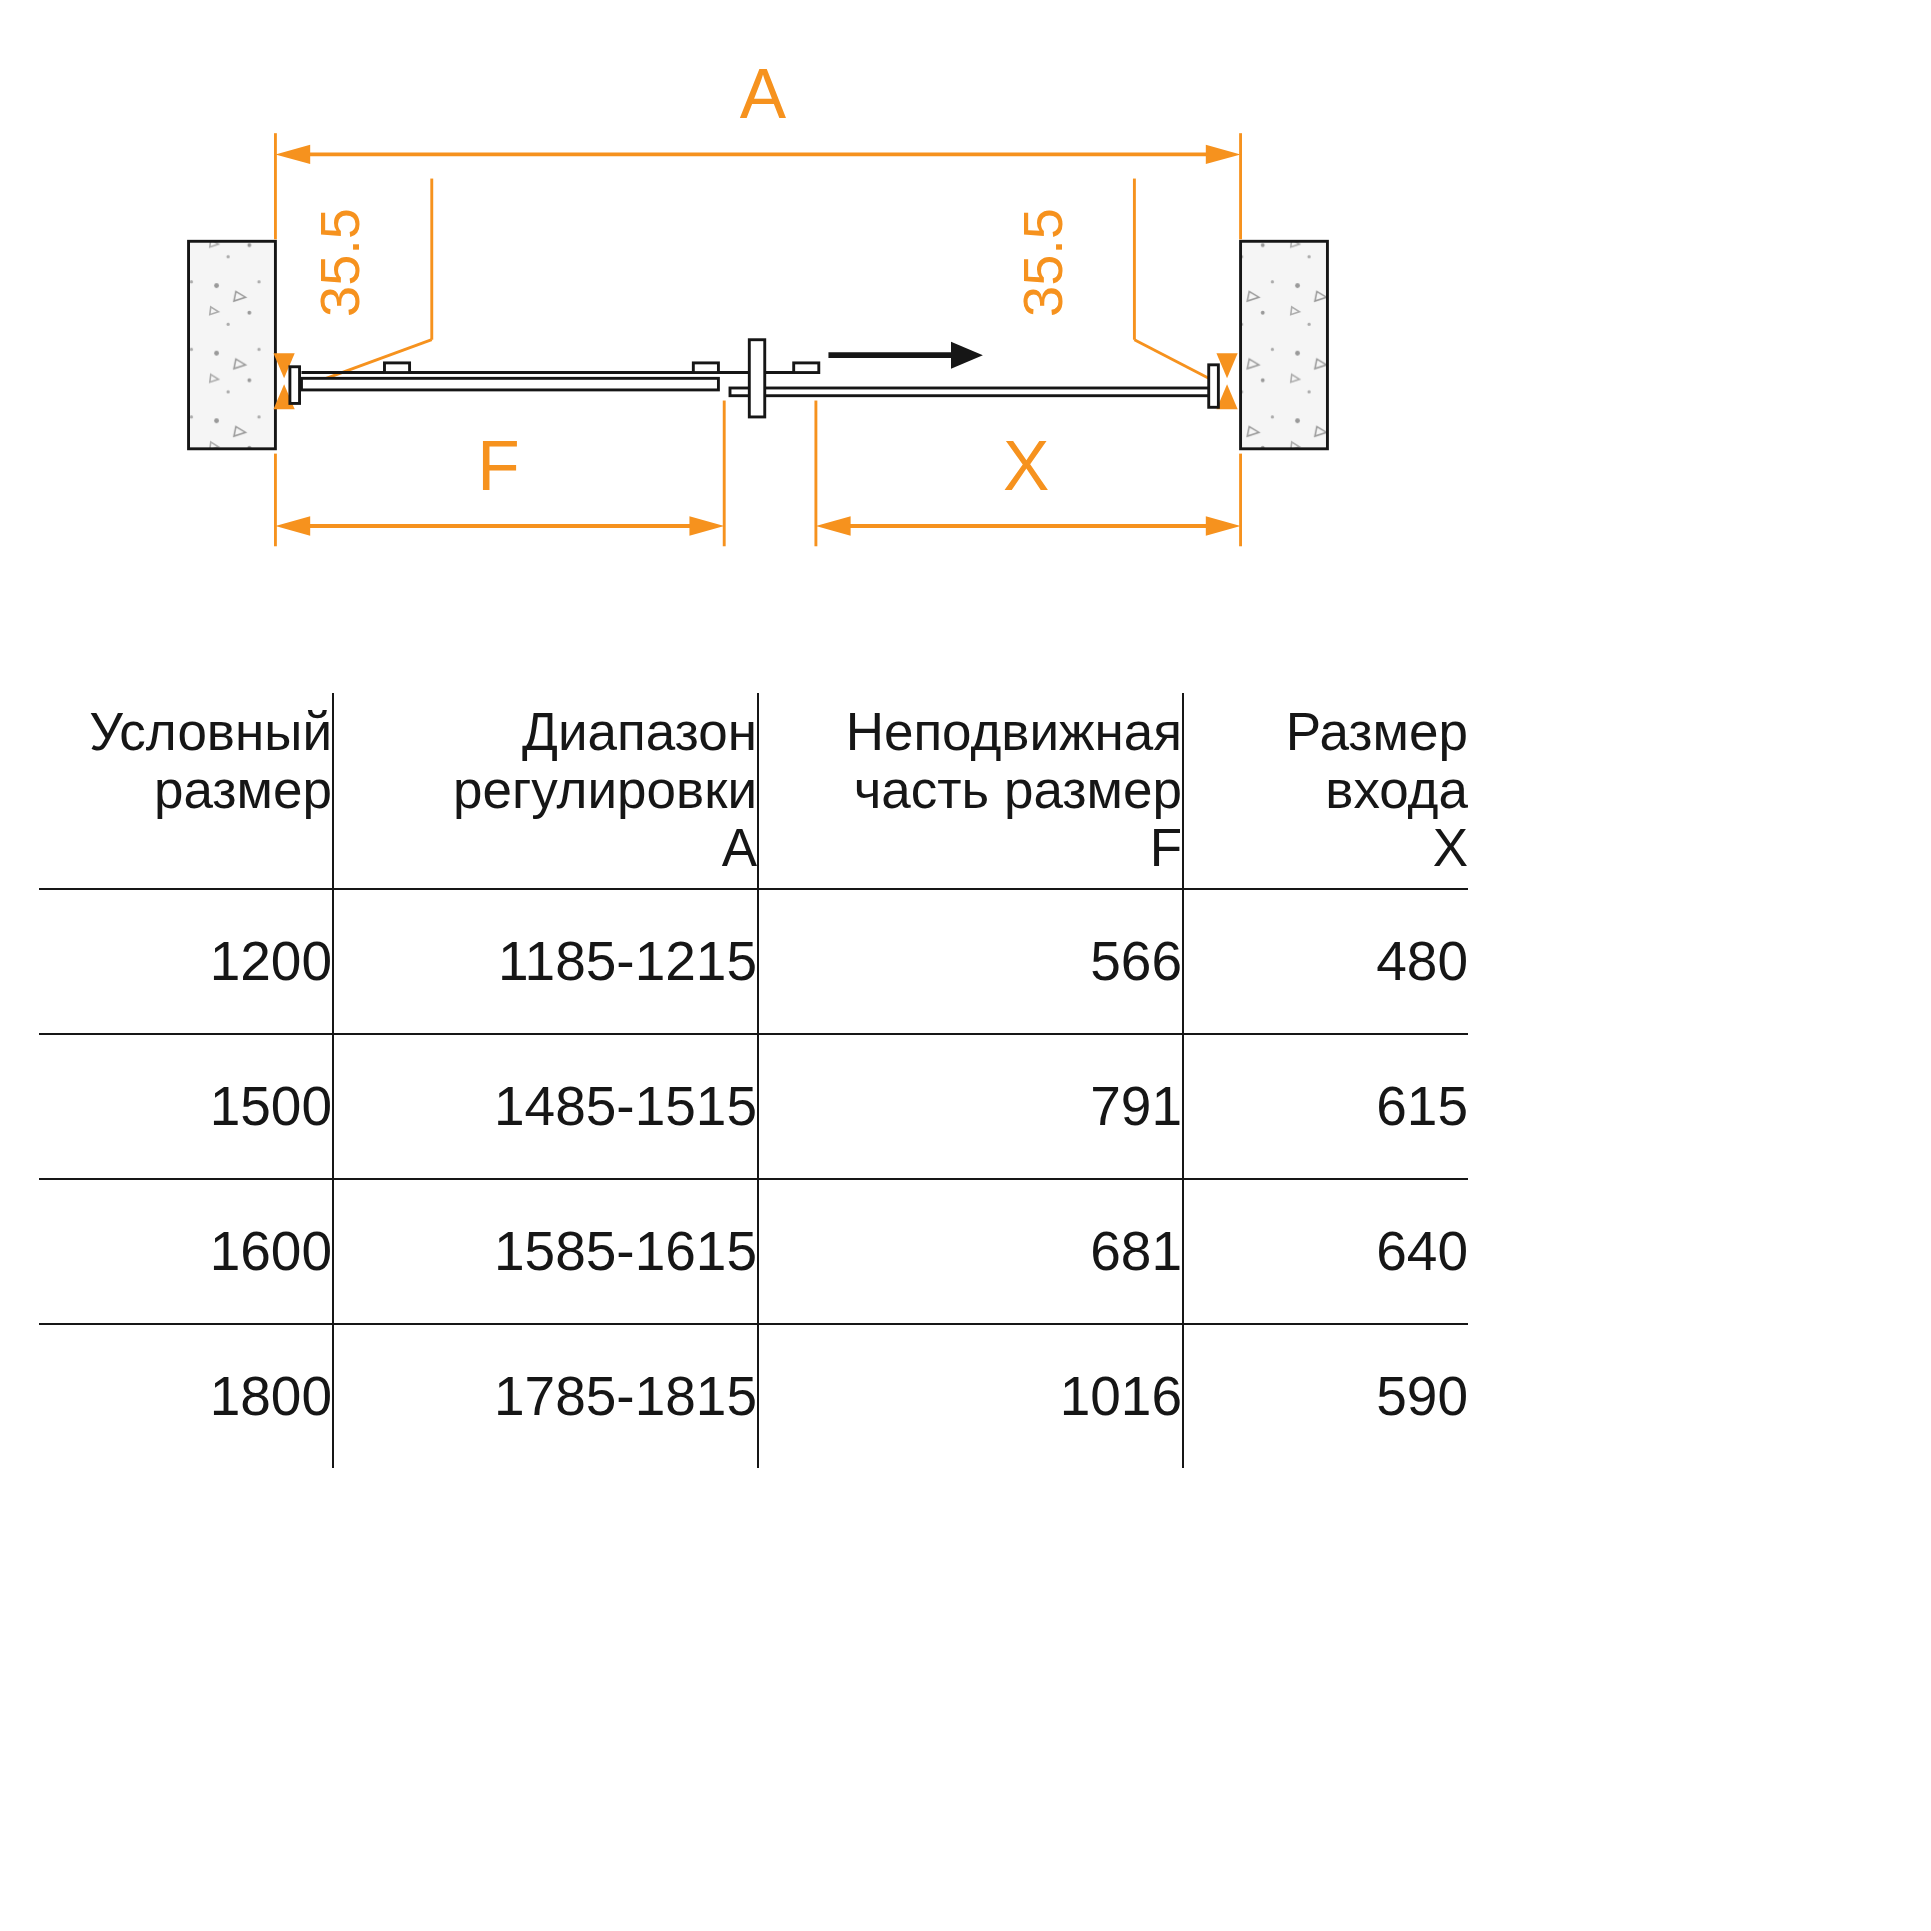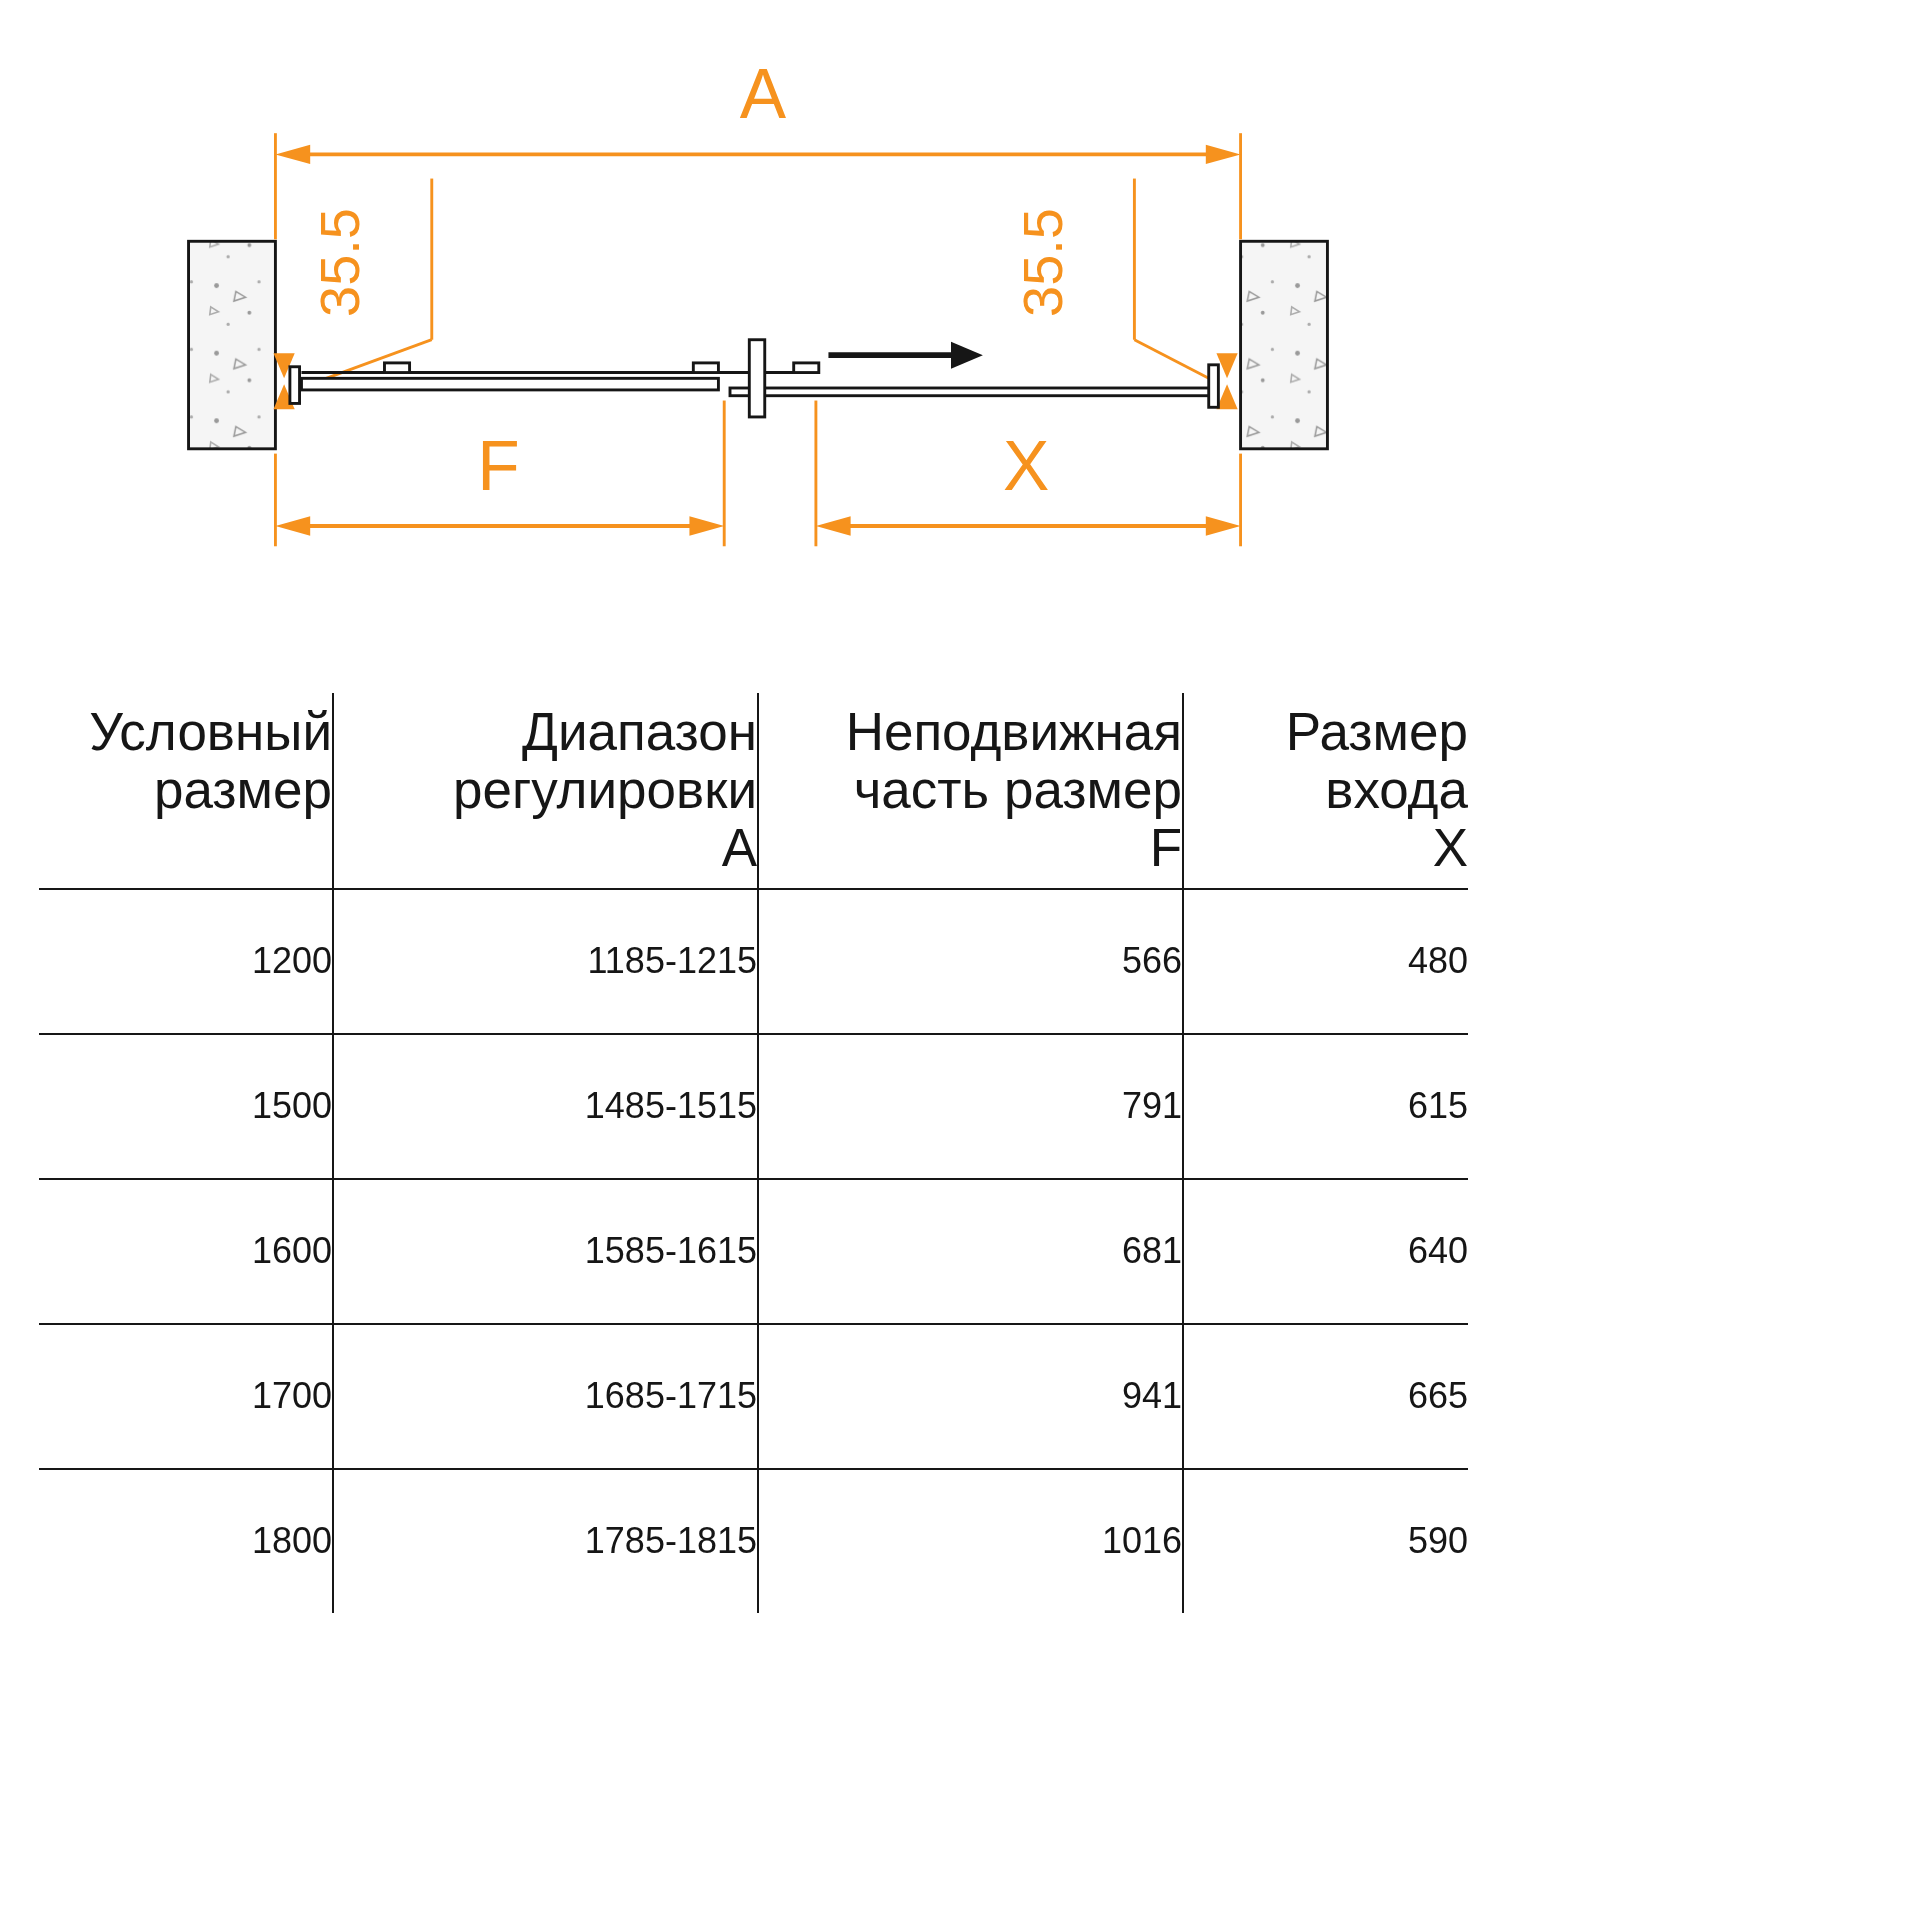--- a/index.html
+++ b/index.html
@@ -13,21 +13,21 @@
   .dim-text{fill:#F6921E;font-size:72px;font-weight:500;}
   .dim-text-small{fill:#F6921E;font-size:58px;font-weight:500;}
   .door{stroke:#161616;stroke-width:3;fill:#ffffff;}
   .door-line{stroke:#161616;stroke-width:3;fill:none;}
   .black-arrow-line{stroke:#161616;stroke-width:6;fill:none;}
   .black-arrow-head{fill:#161616;stroke:none;}
 
   .spec-table{border-collapse:collapse;table-layout:fixed;width:1429px;margin:56px 0 0 39px;}
   .spec-table th,.spec-table td{padding:0;text-align:right;font-weight:500;}
   .spec-table thead th{height:185px;vertical-align:top;padding-top:9.7px;font-size:53px;line-height:1.1;border-bottom:2.9px solid #161616;}
-  .spec-table tbody td{height:143px;vertical-align:middle;font-size:36px;border-bottom:2.9px solid #161616;}
+  .spec-table tbody td{height:143px;vertical-align:middle;font-size:55px;border-bottom:2.9px solid #161616;}
   .spec-table tbody tr:last-child td{border-bottom:none;margin-top:16px;}
   .spec-table th:not(:last-child),.spec-table td:not(:last-child){border-right:2.9px solid #161616;}
   .hline{display:block;}
 </style>
 </head>
 <body>
 
 <div class="diagram-wrap">
 <svg viewBox="0 0 2000 660" width="1931" height="637">
   <defs>
@@ -148,26 +148,20 @@
       <td>791</td>
       <td>615</td>
     </tr>
     <tr>
       <td>1600</td>
       <td>1585-1615</td>
       <td>681</td>
       <td>640</td>
     </tr>
     <tr>
-      <td>1700</td>
-      <td>1685-1715</td>
-      <td>941</td>
-      <td>665</td>
-    </tr>
-    <tr>
       <td>1800</td>
       <td>1785-1815</td>
       <td>1016</td>
       <td>590</td>
     </tr>
   </tbody>
 </table>
 
 
 </body></html>

